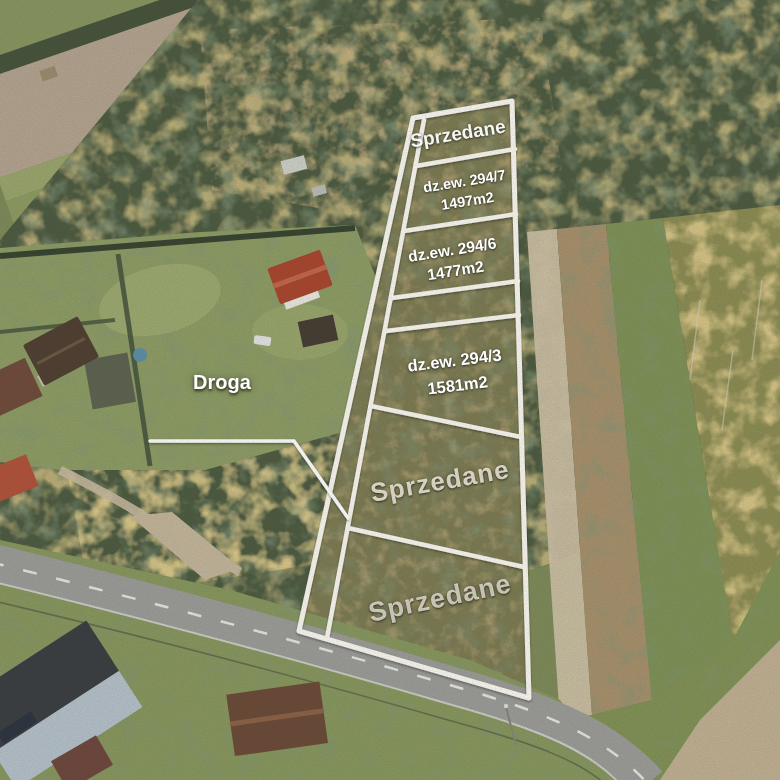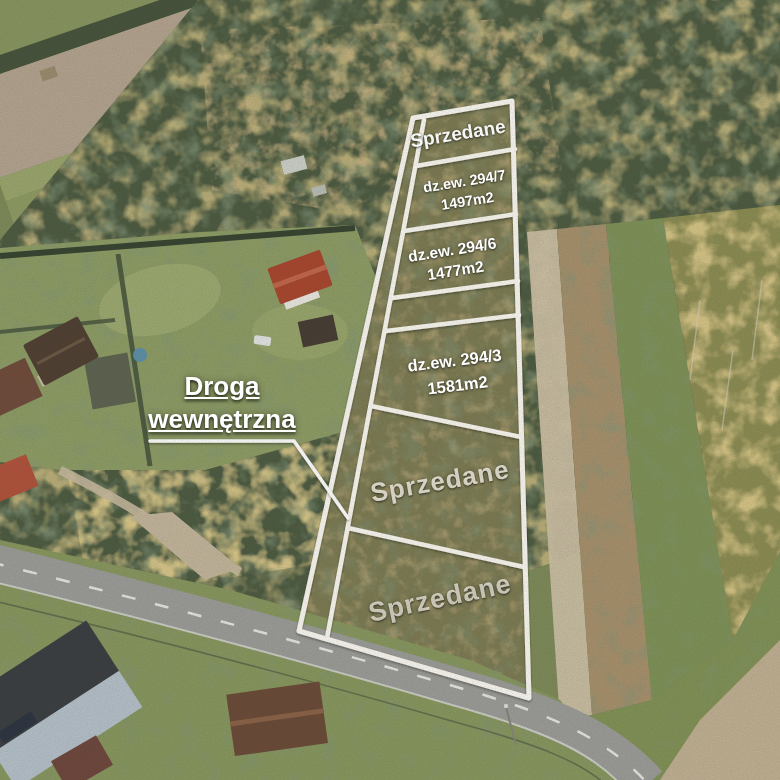--- a/index.html
+++ b/index.html
@@ -11,22 +11,22 @@
        line-height:1.35;white-space:nowrap;}
   .sprz-top{left:401px;top:121px;width:114px;font-size:19px;
             transform:rotate(-9deg);color:rgba(255,255,255,.95);}
   .p7{left:410px;top:172px;width:112px;font-size:14.5px;transform:rotate(-9deg);}
   .p6{left:396px;top:240px;width:116px;font-size:15.5px;transform:rotate(-9deg);}
   .p3{left:394px;top:348px;width:124px;font-size:16.5px;transform:rotate(-7deg);line-height:1.5;}
   .sprz-mid{left:360px;top:464px;width:160px;font-size:26px;letter-spacing:1px;
             transform:rotate(-10deg);color:rgba(247,242,228,.82);}
   .sprz-bot{left:356px;top:580px;width:168px;font-size:27px;letter-spacing:1px;
             transform:rotate(-12deg);color:rgba(247,242,228,.75);}
-  .droga{left:142px;top:370px;width:160px;font-size:26px;line-height:1.28;
-         text-shadow:0 2px 3px rgba(0,0,0,.65),0 0 7px rgba(0,0,0,.35);text-decoration:underline;}
+  .droga{left:142px;top:370px;width:160px;font-size:20px;line-height:1.28;
+         text-shadow:0 2px 3px rgba(0,0,0,.65),0 0 7px rgba(0,0,0,.35);}
 </style>
 </head>
 <body>
 
 <div id="stage">
 
 <svg width="780" height="780" viewBox="0 0 780 780">
   <defs>
     <filter id="autumn" x="-5%" y="-5%" width="110%" height="110%">
       <feTurbulence type="fractalNoise" baseFrequency="0.045" numOctaves="3" seed="11" result="n"></feTurbulence>
@@ -189,16 +189,15 @@
   <div>dz.ew. 294/3</div>
   <div>1581m2</div>
 </div>
 
 <div class="lbl sprz-mid">Sprzedane</div>
 
 <div class="lbl sprz-bot">Sprzedane</div>
 
 <div class="lbl droga">
   <div>Droga</div>
-  <div>wewnętrzna</div>
 </div>
 
 </div>
 
 </body></html>

